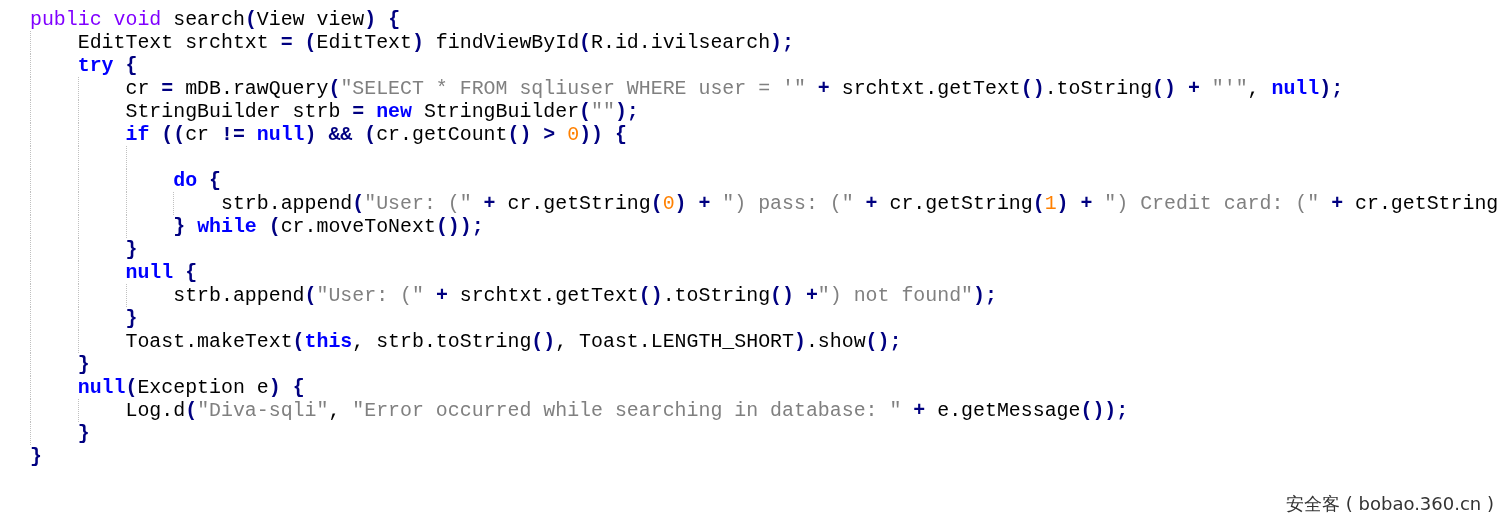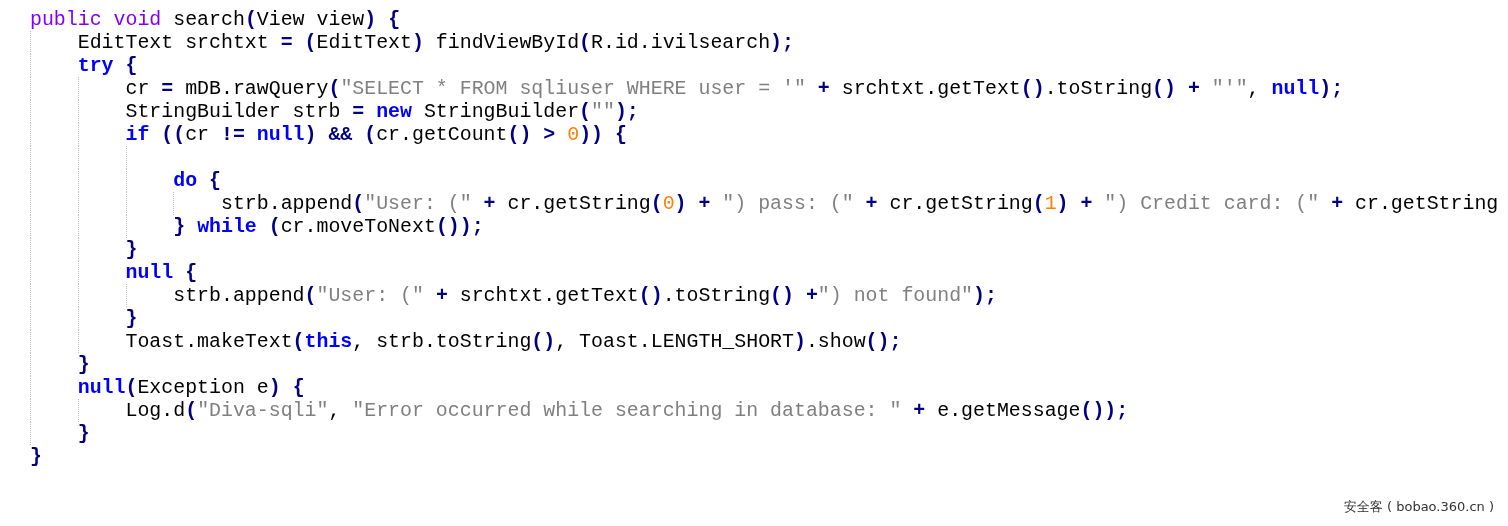--- a/index.html
+++ b/index.html
@@ -15,21 +15,21 @@
     border-left: 1px dotted #c0c0c0;
   }
   .t-mod { color: #8000ff; }
   .t-kw { color: #0000ff; font-weight: bold; }
   .t-op { color: #000080; font-weight: bold; }
   .t-str { color: #808080; }
   .t-num { color: #ff8000; }
   .t-id { color: #000000; }
   .watermark {
     position: absolute; right: 14px; bottom: 10px;
-    font-family: "DejaVu Sans", sans-serif; font-size: 13px; color: #333333; margin-left: 20px;
+    font-family: "DejaVu Sans", sans-serif; font-size: 18px; color: #333333; margin-left: 20px;
   }
 </style>
 </head>
 <body>
 
 <div class="editor" id="editor">
     <div class="line"><span></span><span class="t-mod">public void</span><span class="t-id"> search</span><span class="t-op">(</span><span class="t-id">View view</span><span class="t-op">)</span><span class="t-id"> </span><span class="t-op">{</span></div>
     <div class="line"><span class="guide" style="left: 30px;"></span><span>    </span><span class="t-id">EditText srchtxt </span><span class="t-op">=</span><span class="t-id"> </span><span class="t-op">(</span><span class="t-id">EditText</span><span class="t-op">)</span><span class="t-id"> findViewById</span><span class="t-op">(</span><span class="t-id">R.id.ivilsearch</span><span class="t-op">)</span><span class="t-op">;</span></div>
     <div class="line"><span class="guide" style="left: 30px;"></span><span>    </span><span class="t-kw">try</span><span class="t-id"> </span><span class="t-op">{</span></div>
     <div class="line"><span class="guide" style="left: 30px;"></span><span class="guide" style="left: 77.8px;"></span><span>        </span><span class="t-id">cr </span><span class="t-op">=</span><span class="t-id"> mDB.rawQuery</span><span class="t-op">(</span><span class="t-str">"SELECT * FROM sqliuser WHERE user = '"</span><span class="t-id"> </span><span class="t-op">+</span><span class="t-id"> srchtxt.getText</span><span class="t-op">()</span><span class="t-id">.toString</span><span class="t-op">()</span><span class="t-id"> </span><span class="t-op">+</span><span class="t-id"> </span><span class="t-str">"'"</span><span class="t-id">, </span><span class="t-kw">null</span><span class="t-op">)</span><span class="t-op">;</span></div>

